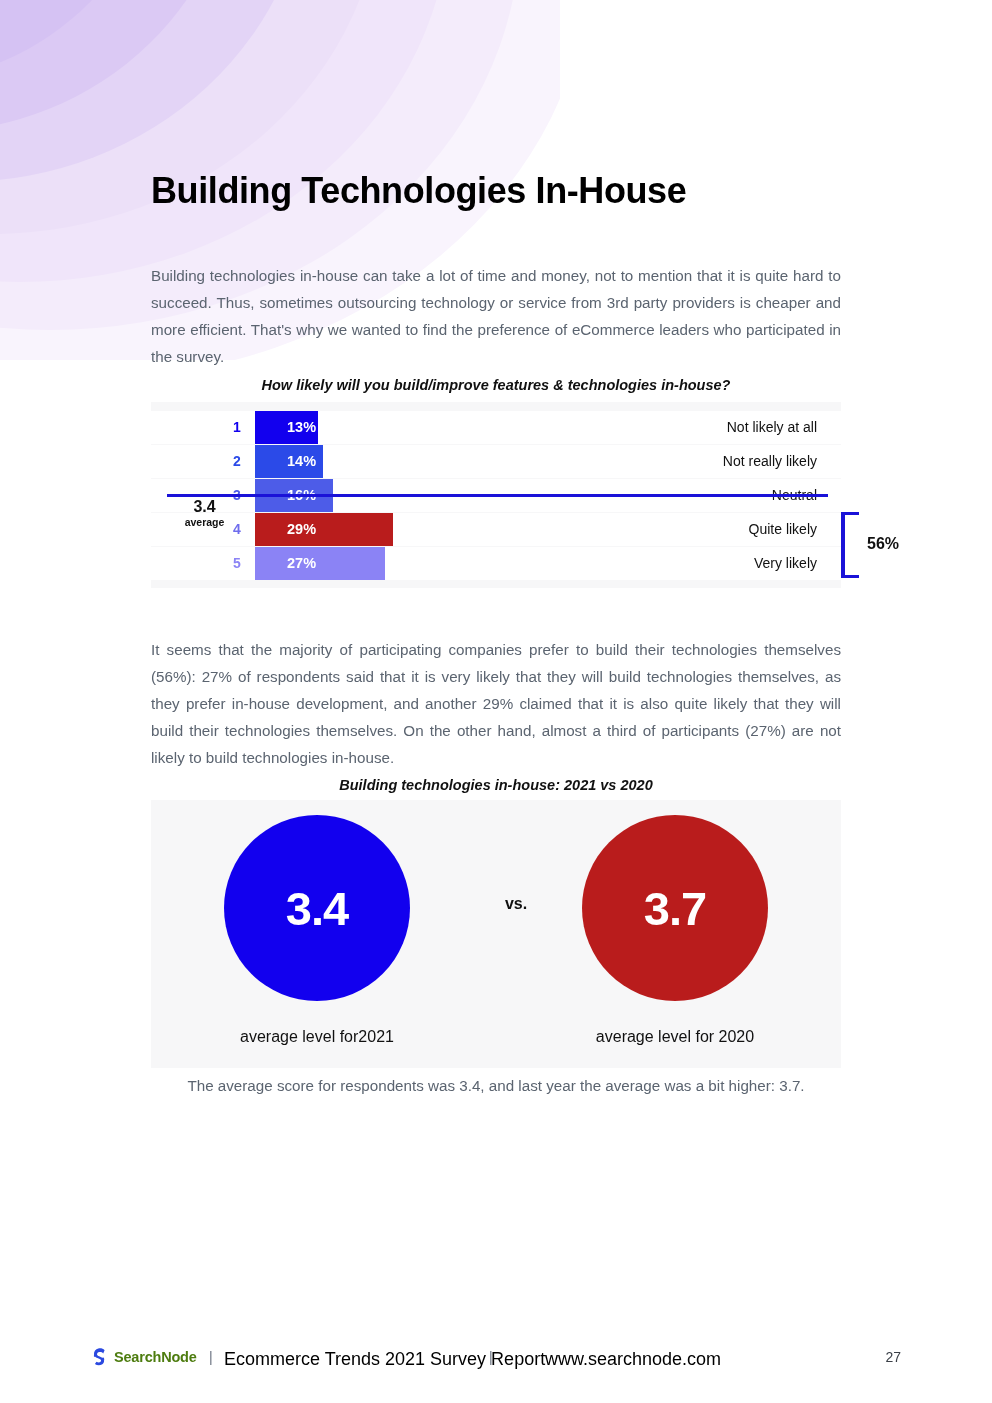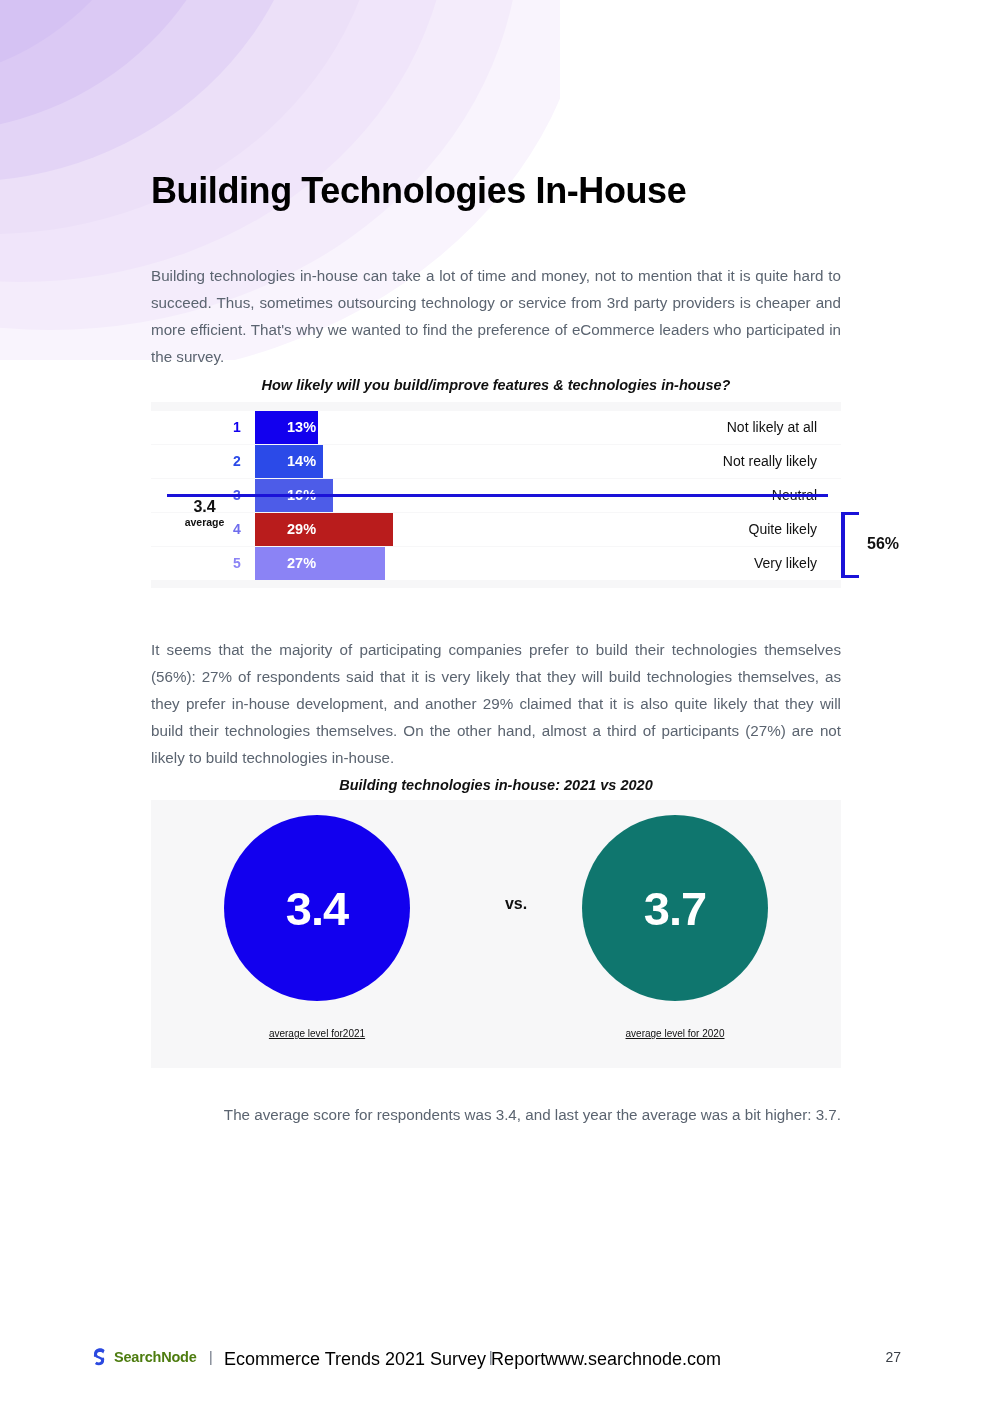--- a/index.html
+++ b/index.html
@@ -56,21 +56,21 @@
     position: absolute;
     left: 151px;
     width: 690px;
     font-size: 15.2px;
     line-height: 27px;
     color: #5b6470;
     text-align: justify;
   }
   .para-1 { top: 247px; }
   .para-2 { top: 621px; }
-  .para-3 { top: 1086px; text-align: right; }
+  .para-3 { top: 1057px; text-align: center; }
 
   
   .sec-title {
     position: absolute;
     width: 690px;
     left: 151px;
     text-align: center;
     font-size: 14.5px;
     font-weight: bold;
     font-style: italic;
@@ -227,24 +227,23 @@
   }
   .circle-val {
     font-size: 47px;
     font-weight: bold;
     color: #ffffff;
     font-stretch: condensed;
     letter-spacing: -1px;
   }
   .circ-caption {
     margin-top: 27px;
-    font-size: 10px;
-    color: #111111;
-    font-stretch: condensed;
-    text-decoration: underline;
+    font-size: 16px;
+    color: #111111;
+    font-stretch: condensed;
   }
   .vs-label {
     position: absolute;
     left: 325px;
     top: 95px;
     width: 80px;
     text-align: center;
     font-size: 16px;
     font-weight: bold;
     color: #111111;
@@ -386,21 +385,21 @@
     <div class="circ-group circ-left">
       <div class="circle" style="background:#1200ee">
         <span class="circle-val">3.4</span>
       </div>
       <div class="circ-caption">average level for2021</div>
     </div>
 
     <div class="vs-label">vs.</div>
 
     <div class="circ-group circ-right">
-      <div class="circle" style="background:#0f766e">
+      <div class="circle" style="background:#b91c1c">
         <span class="circle-val">3.7</span>
       </div>
       <div class="circ-caption">average level for 2020</div>
     </div>
   </div>
 
   <p class="para para-3">The average score for respondents was 3.4, and last year the average was a bit higher:  3.7.</p>
 
   <div class="footer">
     <div class="logo-wrap">

